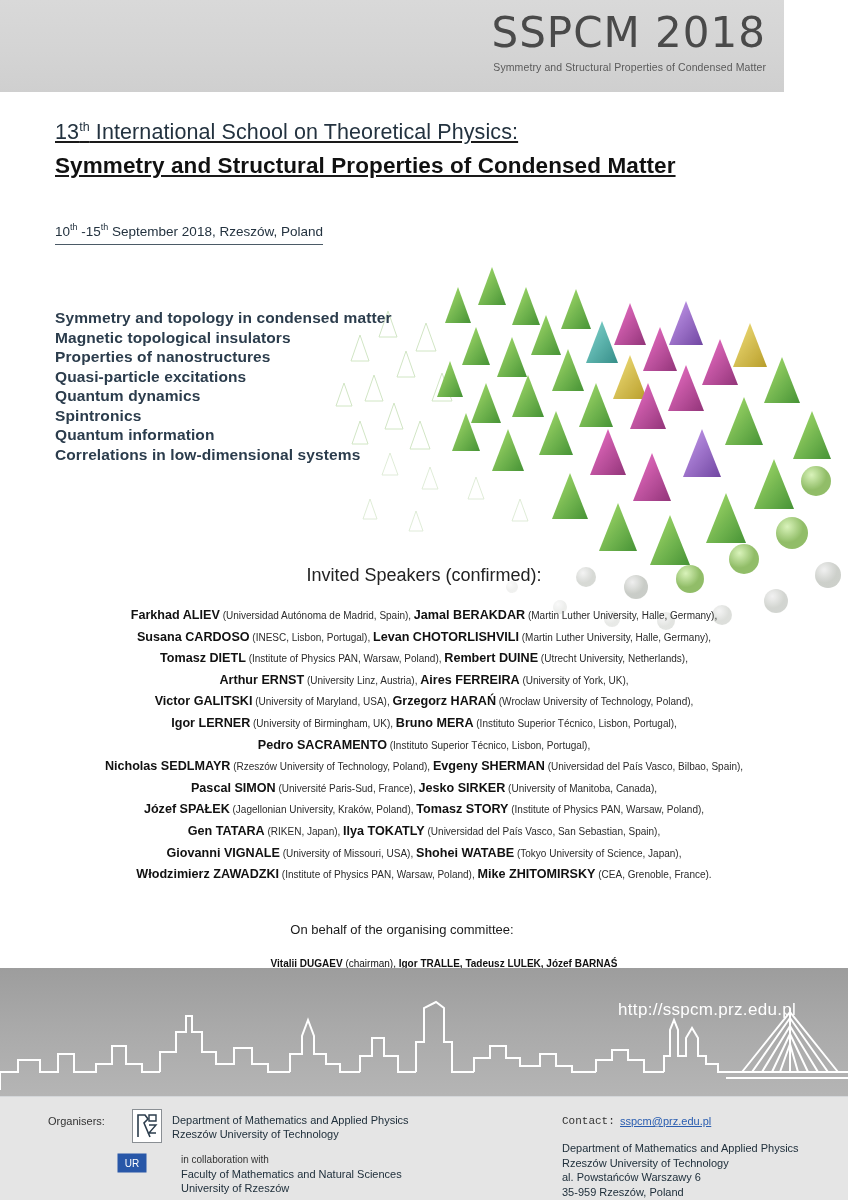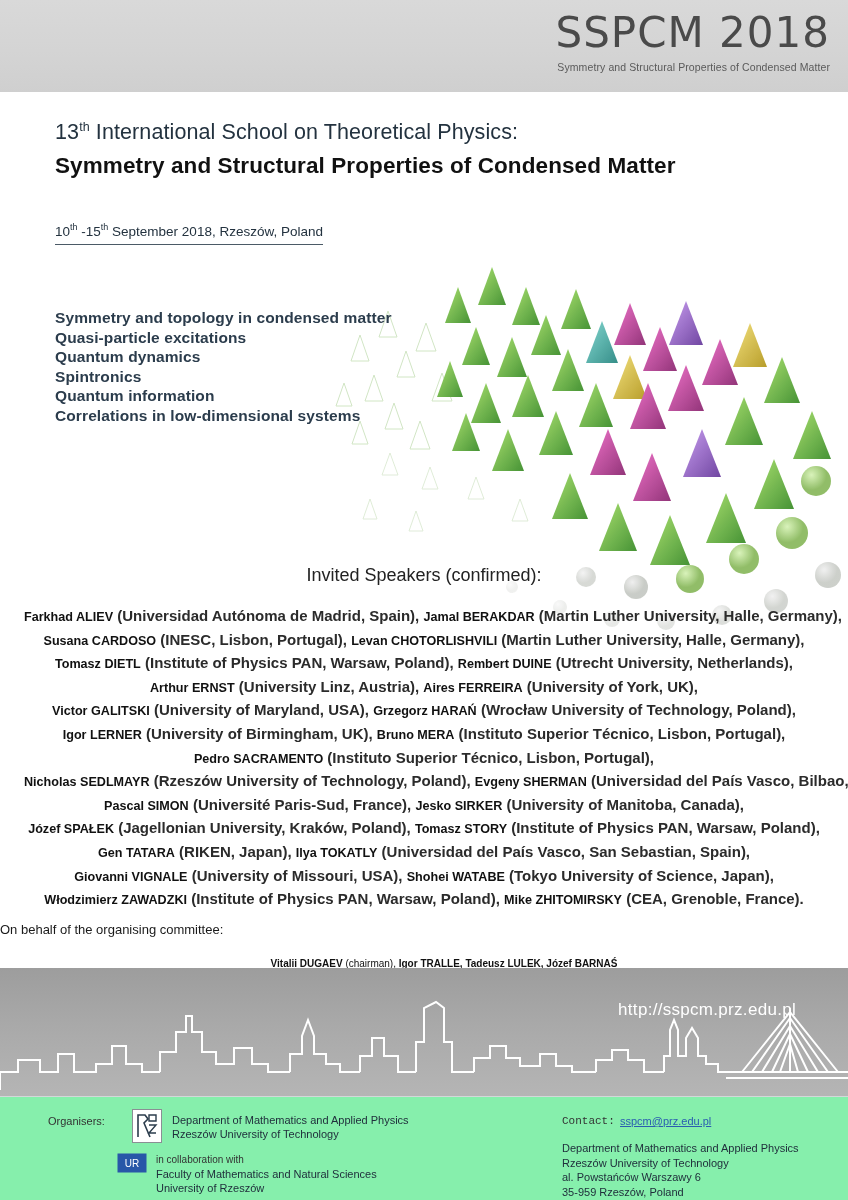--- a/index.html
+++ b/index.html
@@ -19,21 +19,21 @@
     position: absolute;
     left: 0; top: 0;
     width: 848px;
     height: 1200px;
     background: #ffffff;
   }
   
   .top-banner {
     position: absolute;
     left: 0; top: 0;
-    width: 848px;
+    width: 784px;
     height: 92px;
     background: linear-gradient(to bottom, #d9d9d9 0%, #d4d4d4 55%, #cfcfcf 100%);
   }
   .brand {
     position: absolute;
     right: 18px;
     top: 12px;
     text-align: right;
   }
   .brand-title {
@@ -61,20 +61,21 @@
     overflow: hidden;
     pointer-events: none;
   }
 
   
   .title-block {
     position: absolute;
     left: 55px;
     top: 120px;
     width: 790px;
+    text-decoration: underline;
   }
   .title-line1 {
     font-size: 21.5px;
     color: #23323f;
     font-weight: 400;
     letter-spacing: 0.1px;
   }
   .title-line1 sup {
     font-size: 12.5px;
   }
@@ -132,32 +133,32 @@
   .speaker-line {
     font-size: 12.6px;
     line-height: 21.6px;
     color: #111;
     white-space: nowrap;
   }
   .sp-name {
     font-weight: bold;
   }
   .sp-aff {
-    font-size: 15px;
+    font-size: 10px;
     color: #2b2b2b;
-    font-weight: bold;
+    font-weight: normal;
   }
 
   
   .committee-intro {
     position: absolute;
     left: 0;
     top: 922px;
     width: 804px;
-    text-align: left;
+    text-align: center;
     font-size: 13px;
     color: #1a1a1a;
   }
   .committee-names {
     position: absolute;
     left: 0;
     top: 958px;
     width: 848px;
     text-align: center;
     font-size: 10px;
@@ -186,21 +187,21 @@
     letter-spacing: 0.3px;
   }
 
   
   .footer {
     position: absolute;
     left: 0;
     top: 1096px;
     width: 848px;
     height: 104px;
-    background: #86efac;
+    background: #e5e5e5;
     border-top: 1px solid #d4d7da;
   }
   .foot-label {
     position: absolute;
     left: 48px;
     top: 18px;
     font-size: 11px;
     color: #333;
   }
   .logo-prz {
@@ -220,21 +221,21 @@
   .org1 {
     position: absolute;
     left: 172px;
     top: 16px;
     font-size: 11px;
     color: #20303c;
     line-height: 14px;
   }
   .org2 {
     position: absolute;
-    left: 156px;
+    left: 181px;
     top: 56px;
     font-size: 11px;
     color: #20303c;
     line-height: 14px;
   }
   .org2 .small-it {
     font-size: 10px;
     color: #333;
   }
   .contact-label {
@@ -397,20 +398,22 @@
     </div>
     <div class="title-line2">Symmetry and Structural Properties of Condensed Matter</div>
   </div>
 
   <div class="date-line">
     <span>10</span><sup>th</sup><span> -15</span><sup>th</sup><span> September 2018, Rzeszów, Poland</span>
   </div>
 
   <div class="topics">
     <div class="topic">Symmetry and topology in condensed matter</div>
+    <div class="topic">Magnetic topological insulators</div>
+    <div class="topic">Properties of nanostructures</div>
     <div class="topic">Quasi-particle excitations</div>
     <div class="topic">Quantum dynamics</div>
     <div class="topic">Spintronics</div>
     <div class="topic">Quantum information</div>
     <div class="topic">Correlations in low-dimensional systems</div>
   </div>
 
   <div class="speakers-heading">Invited Speakers (confirmed):</div>
 
   <div class="speakers">

